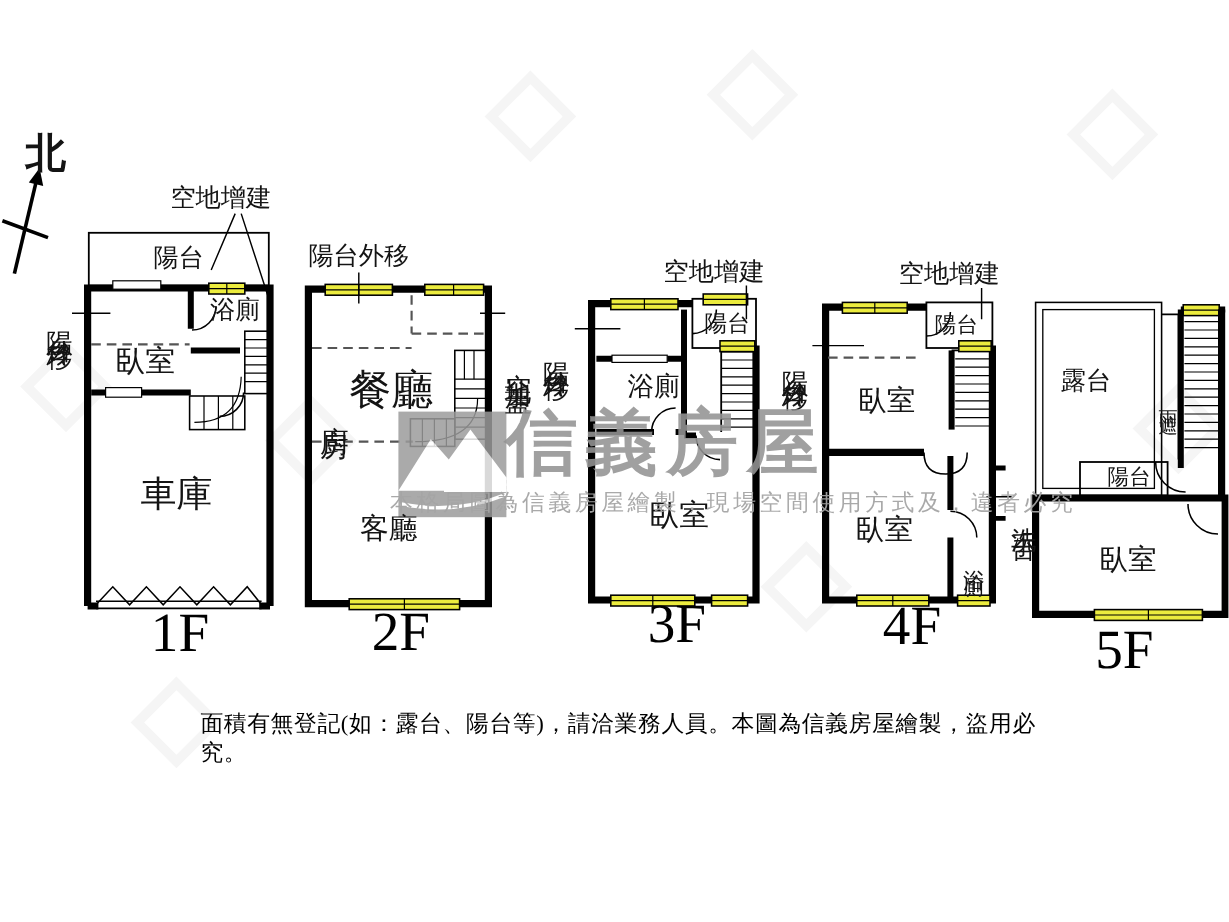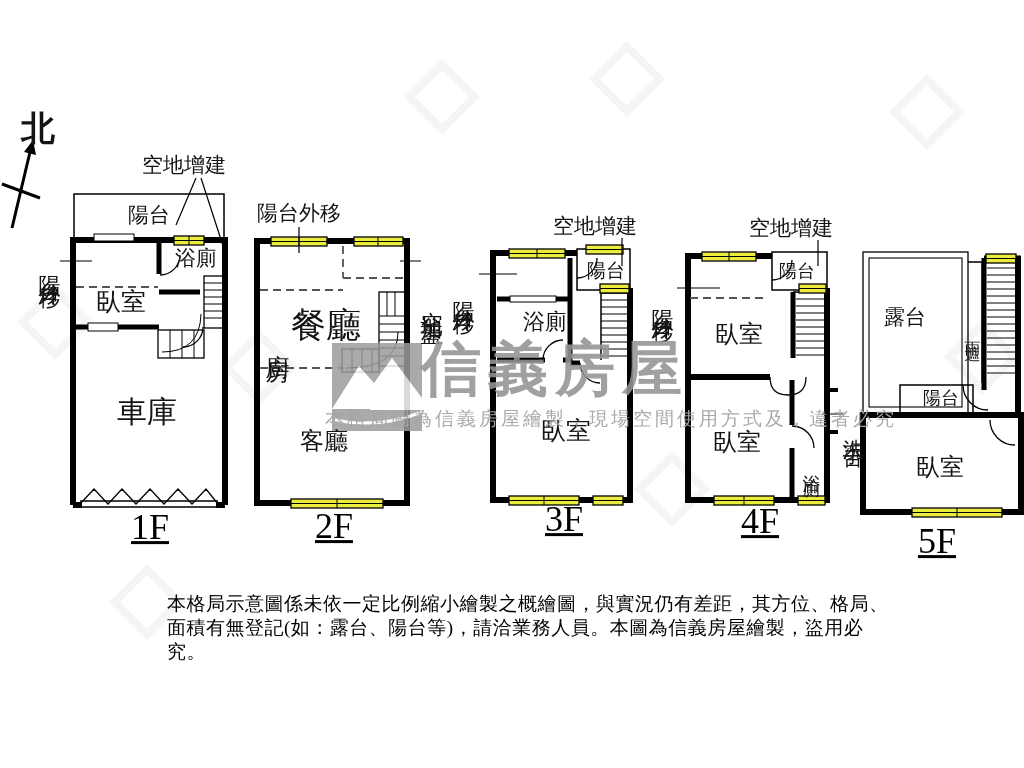--- a/index.html
+++ b/index.html
@@ -2,21 +2,21 @@
 <html><head>
 <meta charset="utf-8">
 <style>
   html,body{margin:0;padding:0;background:#fff;}
   .stage{position:relative;width:1024px;height:768px;background:#ffffff;overflow:hidden;
          font-family:"Liberation Serif",serif;color:#111;}
   .plan-svg{position:absolute;left:0;top:0;}
   .lbl{position:absolute;transform:translate(-50%,-50%);white-space:nowrap;color:#141414;
        font-family:"Liberation Serif",serif;line-height:1.05;}
   .vlbl{writing-mode:vertical-rl;text-orientation:upright;letter-spacing:4px;}
-  .flabel{font-family:"Liberation Serif",serif;font-size:36px;color:#000;text-decoration:underline;}
+  .flabel{font-family:"Liberation Serif",serif;font-size:46px;color:#000;}
   .compass-lbl{font-weight:600;}
   .wm-brand{position:absolute;left:421px;top:336px;font-size:60px;line-height:66px;
             letter-spacing:7px;color:#949494;opacity:.88;font-weight:600;
             font-family:Liberation Serif, serif;white-space:nowrap;}
   .wm-notice{position:absolute;left:325px;top:406px;font-size:19px;letter-spacing:3px;
              color:#a5a5a5;opacity:.95;font-family:"Liberation Sans",sans-serif;white-space:nowrap;}
   .disclaimer{position:absolute;left:167px;top:592px;width:730px;font-size:19px;
               line-height:24px;letter-spacing:.5px;color:#000;}
   .tile{position:absolute;width:38px;height:38px;border:8px solid #444;
         transform:rotate(45deg);opacity:.05;}
@@ -190,17 +190,16 @@
   <div class="lbl" style="left:905px;top:317px;font-size:21px">露台</div>
   <div class="lbl vlbl" style="left:972px;top:333px;font-size:16px">雨遮</div>
   <div class="lbl" style="left:941px;top:398px;font-size:18px">陽台</div>
   <div class="lbl" style="left:940px;top:468px;font-size:24px">臥室</div>
   <div class="lbl flabel" style="left:937px;top:542px">5F</div>
 
   <div class="wm-brand">信義房屋</div>
   <div class="wm-notice">本格局圖為信義房屋繪製，現場空間使用方式及，違者必究</div>
 
   <div class="disclaimer">
-    <div>本格局示意圖係未依一定比例縮小繪製之概繪圖，與實況仍有差距，其方位、格局、</div>
     <div>面積有無登記(如：露台、陽台等)，請洽業務人員。本圖為信義房屋繪製，盜用必究。</div>
   </div>
 
 </div>
 
 </body></html>

